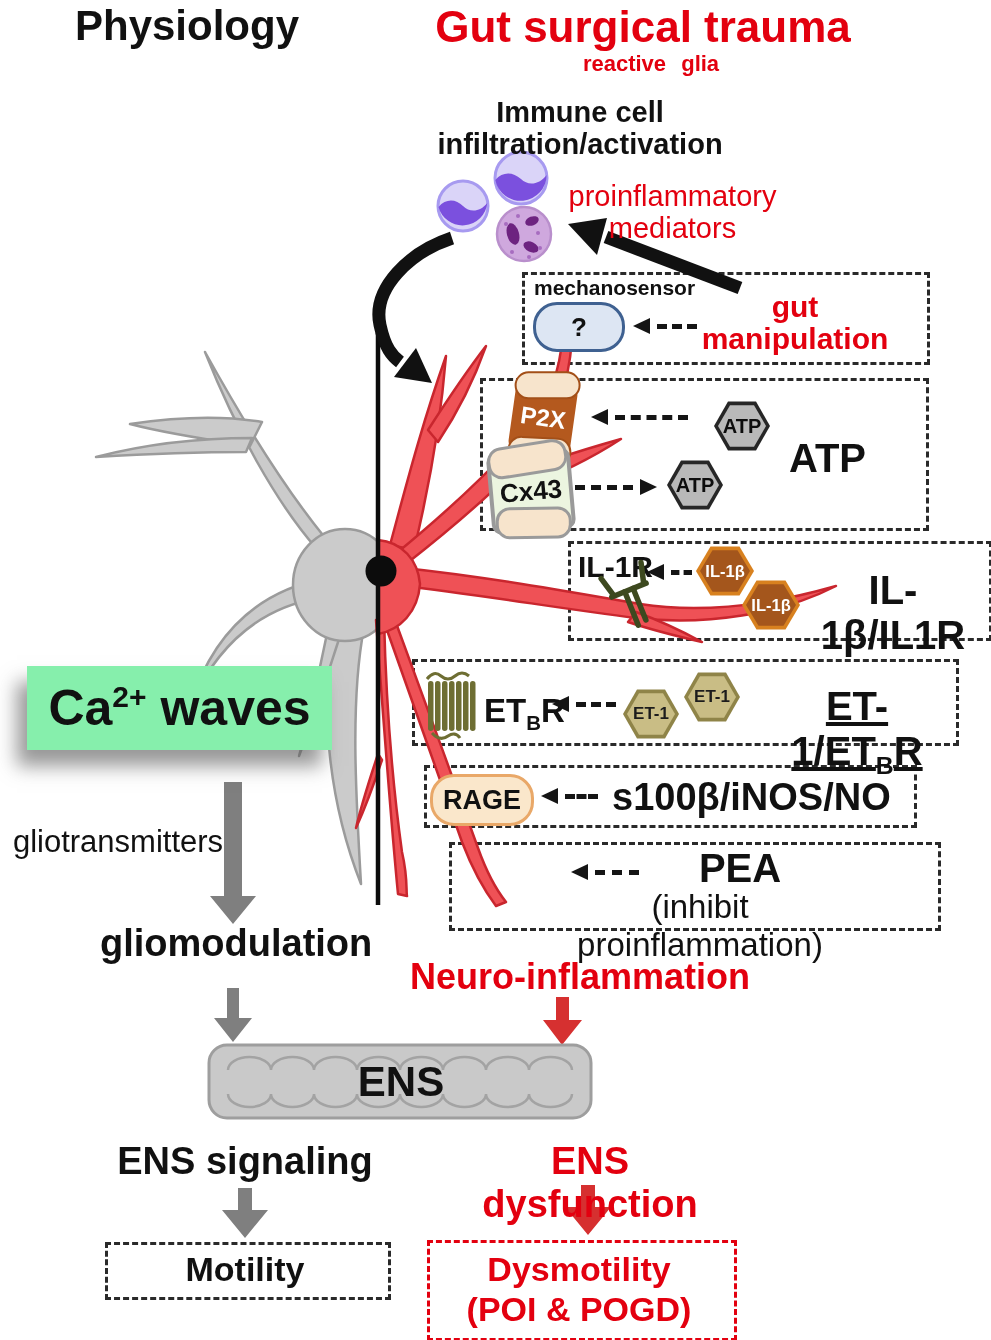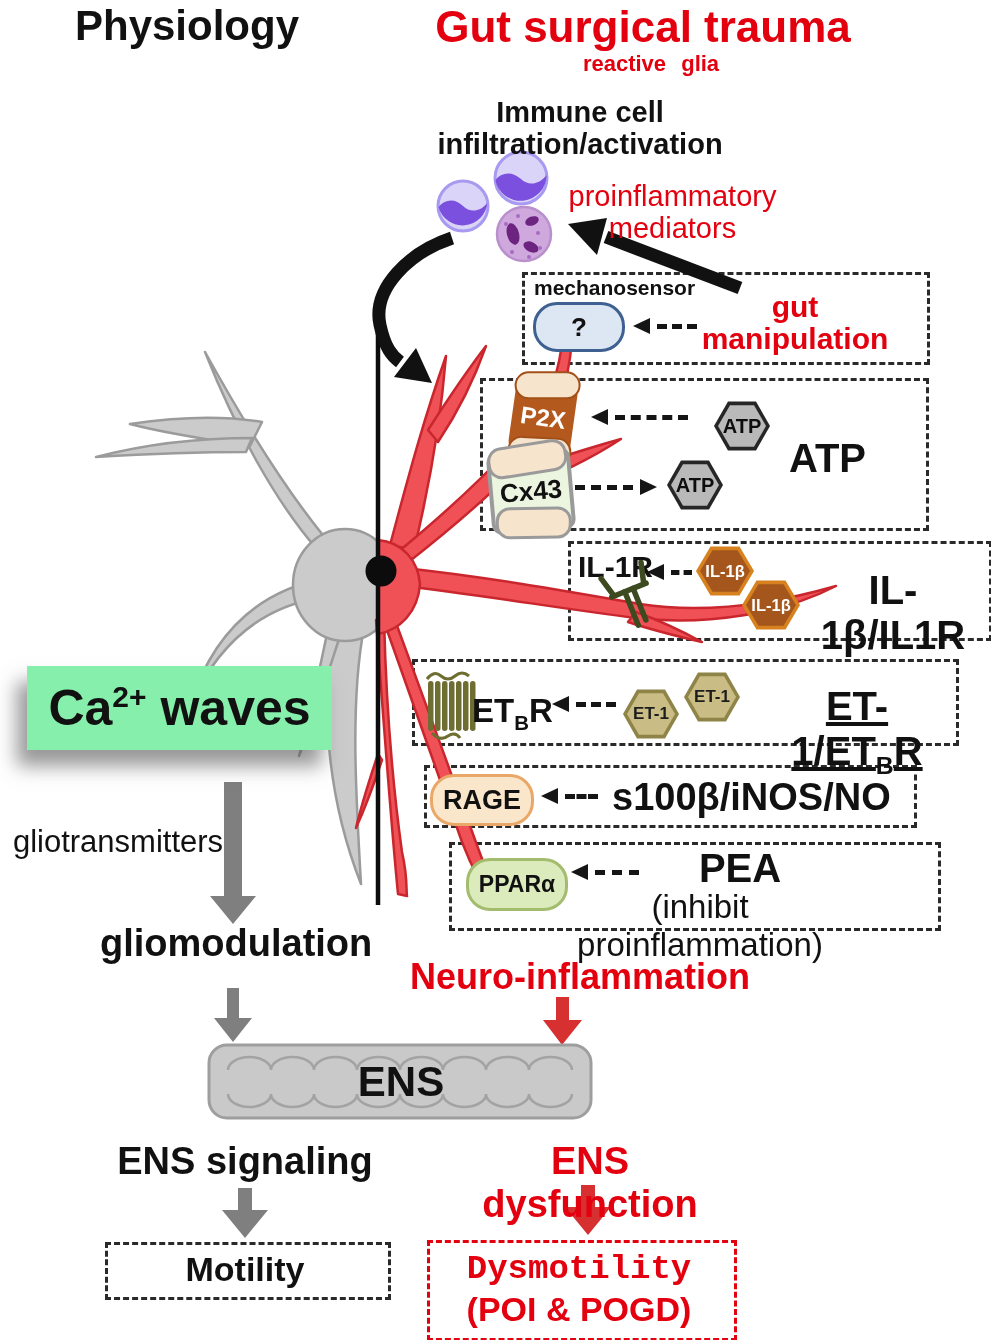--- a/index.html
+++ b/index.html
@@ -194,21 +194,21 @@
         <rect x="11" y="17" width="5.5" height="50" rx="2.7"></rect>
       <rect x="18" y="17" width="5.5" height="50" rx="2.7"></rect>
         <rect x="25" y="17" width="5.5" height="50" rx="2.7"></rect>
       <rect x="32" y="17" width="5.5" height="50" rx="2.7"></rect>
         <rect x="39" y="17" width="5.5" height="50" rx="2.7"></rect>
       <rect x="46" y="17" width="5.5" height="50" rx="2.7"></rect>
     </g>
     <path d="M3,15 q7,-9 14,-3 q7,6 14,0 q7,-6 14,0" stroke="#6e6e33" stroke-width="3" fill="none"></path>
     <path d="M8,69 q8,9 16,3 q7,-5 12,2" stroke="#6e6e33" stroke-width="3" fill="none"></path>
   </svg>
-  <div class="abs b z3" style="left:472px;top:692px;font-size:33px;">
+  <div class="abs b z3" style="left:484px;top:692px;font-size:33px;">
     <span>ET</span><sub>B</sub><span>R</span>
   </div>
   <div class="darrow left" style="left:552px;top:696px;width:64px;">
     <span class="head"></span>
       <span class="shaft"></span>
   </div>
   <div class="hex" style="left:623px;top:688px;width:56px;height:52px;background:#8f8448;">
     <div class="in" style="background:#c9bd85;font-size:17px;color:#1c1c1c;">
         <span>ET-1</span>
       </div>
@@ -224,23 +224,20 @@
 
   <div class="pill" style="left:430px;top:774px;width:98px;height:46px;background:#fae7cb;border:3.5px solid #e9a868;font-size:27px;">
     <span>RAGE</span>
   </div>
   <div class="darrow left" style="left:541px;top:788px;width:57px;">
     <span class="head"></span>
       <span class="shaft"></span>
   </div>
   <div class="big-label" style="left:612px;top:776px;width:276px;font-size:38px;">s100β/iNOS/NO</div>
 
-  <div class="pill" style="left:466px;top:858px;width:96px;height:47px;background:#dcebbc;border:3.5px solid #a3bc6e;font-size:23px;">
-    <span>PPARα</span>
-  </div>
   <div class="darrow left" style="left:571px;top:864px;width:68px;">
     <span class="head"></span>
       <span class="shaft"></span>
   </div>
   <div class="big-label" style="left:650px;top:846px;width:180px;">PEA</div>
   <div class="abs ctr z3" style="left:540px;top:888px;width:320px;font-size:33px;">(inhibit proinflammation)</div>
 
   <div class="abs z3" style="left:27px;top:666px;width:305px;height:84px;background:#86efac;box-shadow:-10px 16px 18px rgba(95,95,95,0.65);display:flex;align-items:center;justify-content:center;">
     <span class="b pre" style="font-size:50px;"><span>Ca</span><sup>2+</sup><span class="pre"> waves</span></span>
   </div>
@@ -251,16 +248,16 @@
   <svg class="abs z3" style="left:206px;top:1042px;" width="390" height="80" viewBox="0 0 390 80">
     <rect x="3" y="3" width="382" height="73" rx="18" fill="#c9c9c9" stroke="#9e9e9e" stroke-width="3"></rect>
     <path d="M22,28 a21.5,13 0 0 1 43,0 a21.5,13 0 0 1 43,0 a21.5,13 0 0 1 43,0 a21.5,13 0 0 1 43,0 a21.5,13 0 0 1 43,0 a21.5,13 0 0 1 43,0 a21.5,13 0 0 1 43,0 a21.5,13 0 0 1 43,0" fill="none" stroke="#a3a3a3" stroke-width="2.5"></path>
     <path d="M22,52 a21.5,13 0 0 0 43,0 a21.5,13 0 0 0 43,0 a21.5,13 0 0 0 43,0 a21.5,13 0 0 0 43,0 a21.5,13 0 0 0 43,0 a21.5,13 0 0 0 43,0 a21.5,13 0 0 0 43,0 a21.5,13 0 0 0 43,0" fill="none" stroke="#a3a3a3" stroke-width="2.5"></path>
   </svg>
   <div class="abs ctr b z3" style="left:206px;top:1058px;width:390px;font-size:42px;">ENS</div>
 
   <div class="abs ctr b z3" style="left:110px;top:1140px;width:270px;font-size:38px;">ENS signaling</div>
   <div class="abs ctr b red z3" style="left:440px;top:1140px;width:300px;font-size:38px;">ENS dysfunction</div>
   <div class="abs ctr b z3" style="left:105px;top:1250px;width:280px;font-size:34px;">Motility</div>
-  <div class="abs ctr b red z3" style="left:427px;top:1250px;width:304px;font-size:34px;font-family:Liberation Mono, monospace;">Dysmotility</div>
+  <div class="abs ctr b red z3" style="left:427px;top:1250px;width:304px;font-size:34px;">Dysmotility</div>
   <div class="abs ctr b red z3" style="left:427px;top:1290px;width:304px;font-size:34px;">(POI &amp; POGD)</div>
 
 </div>
 
 </body></html>

